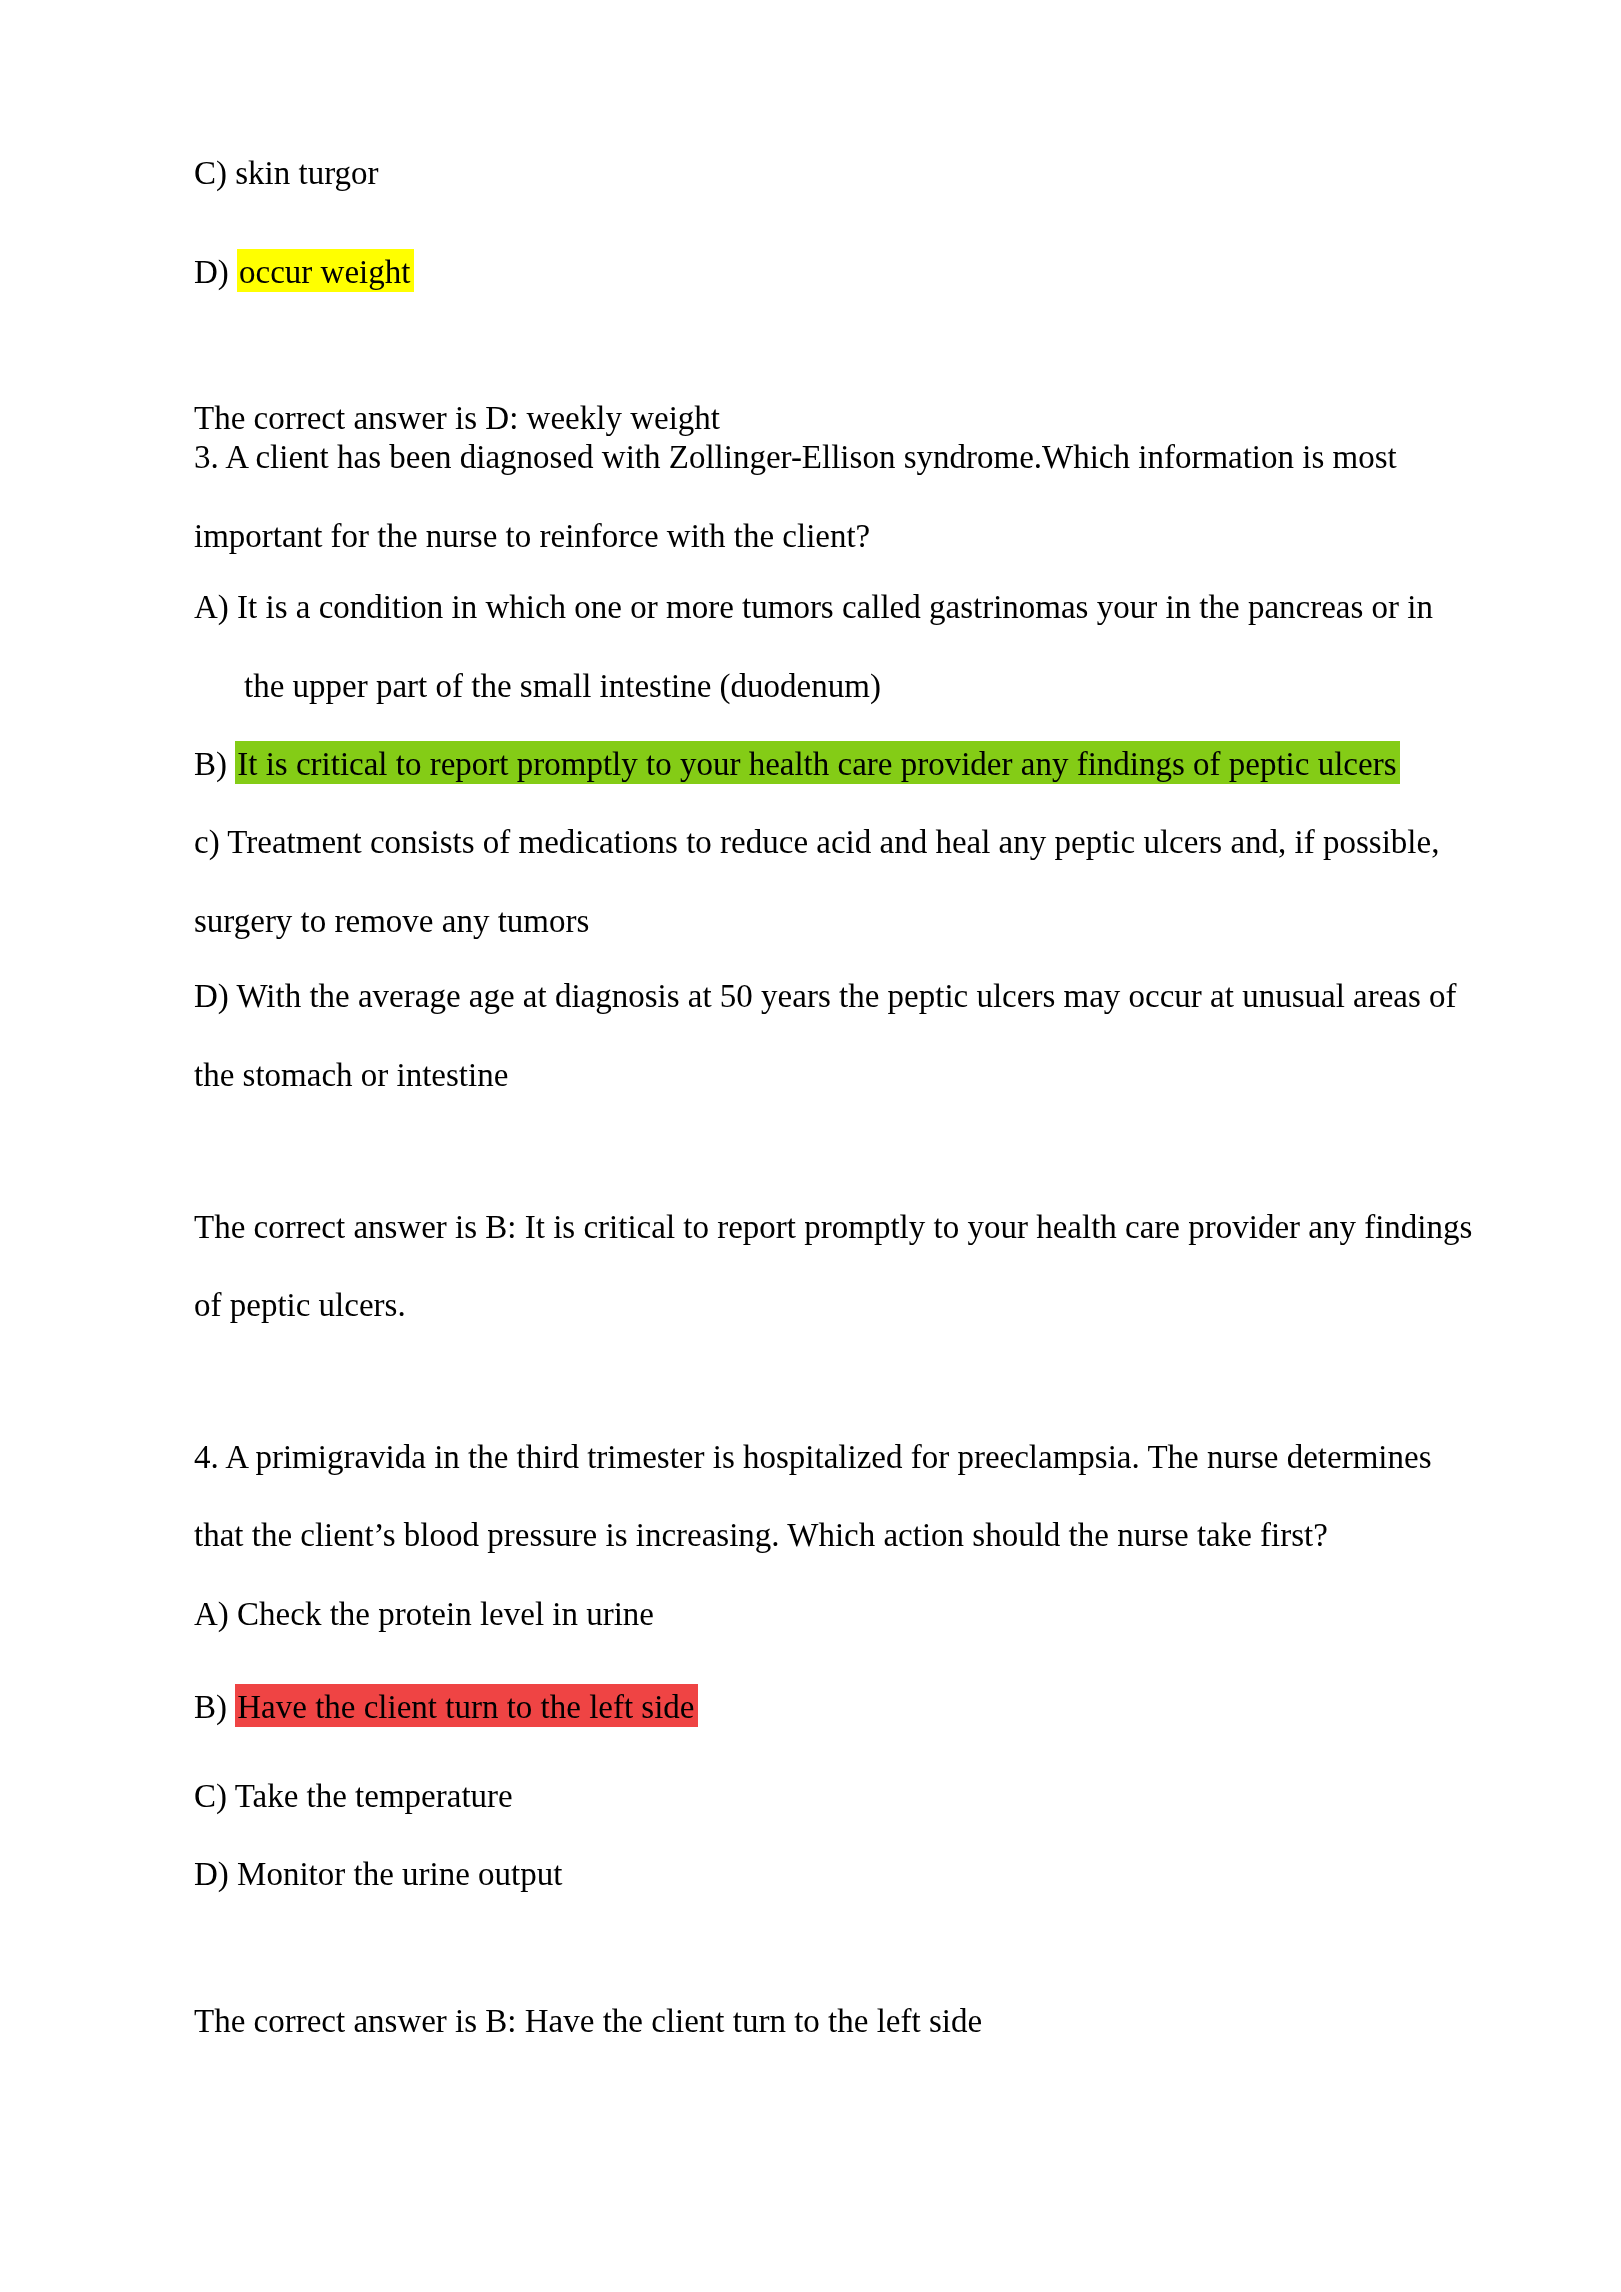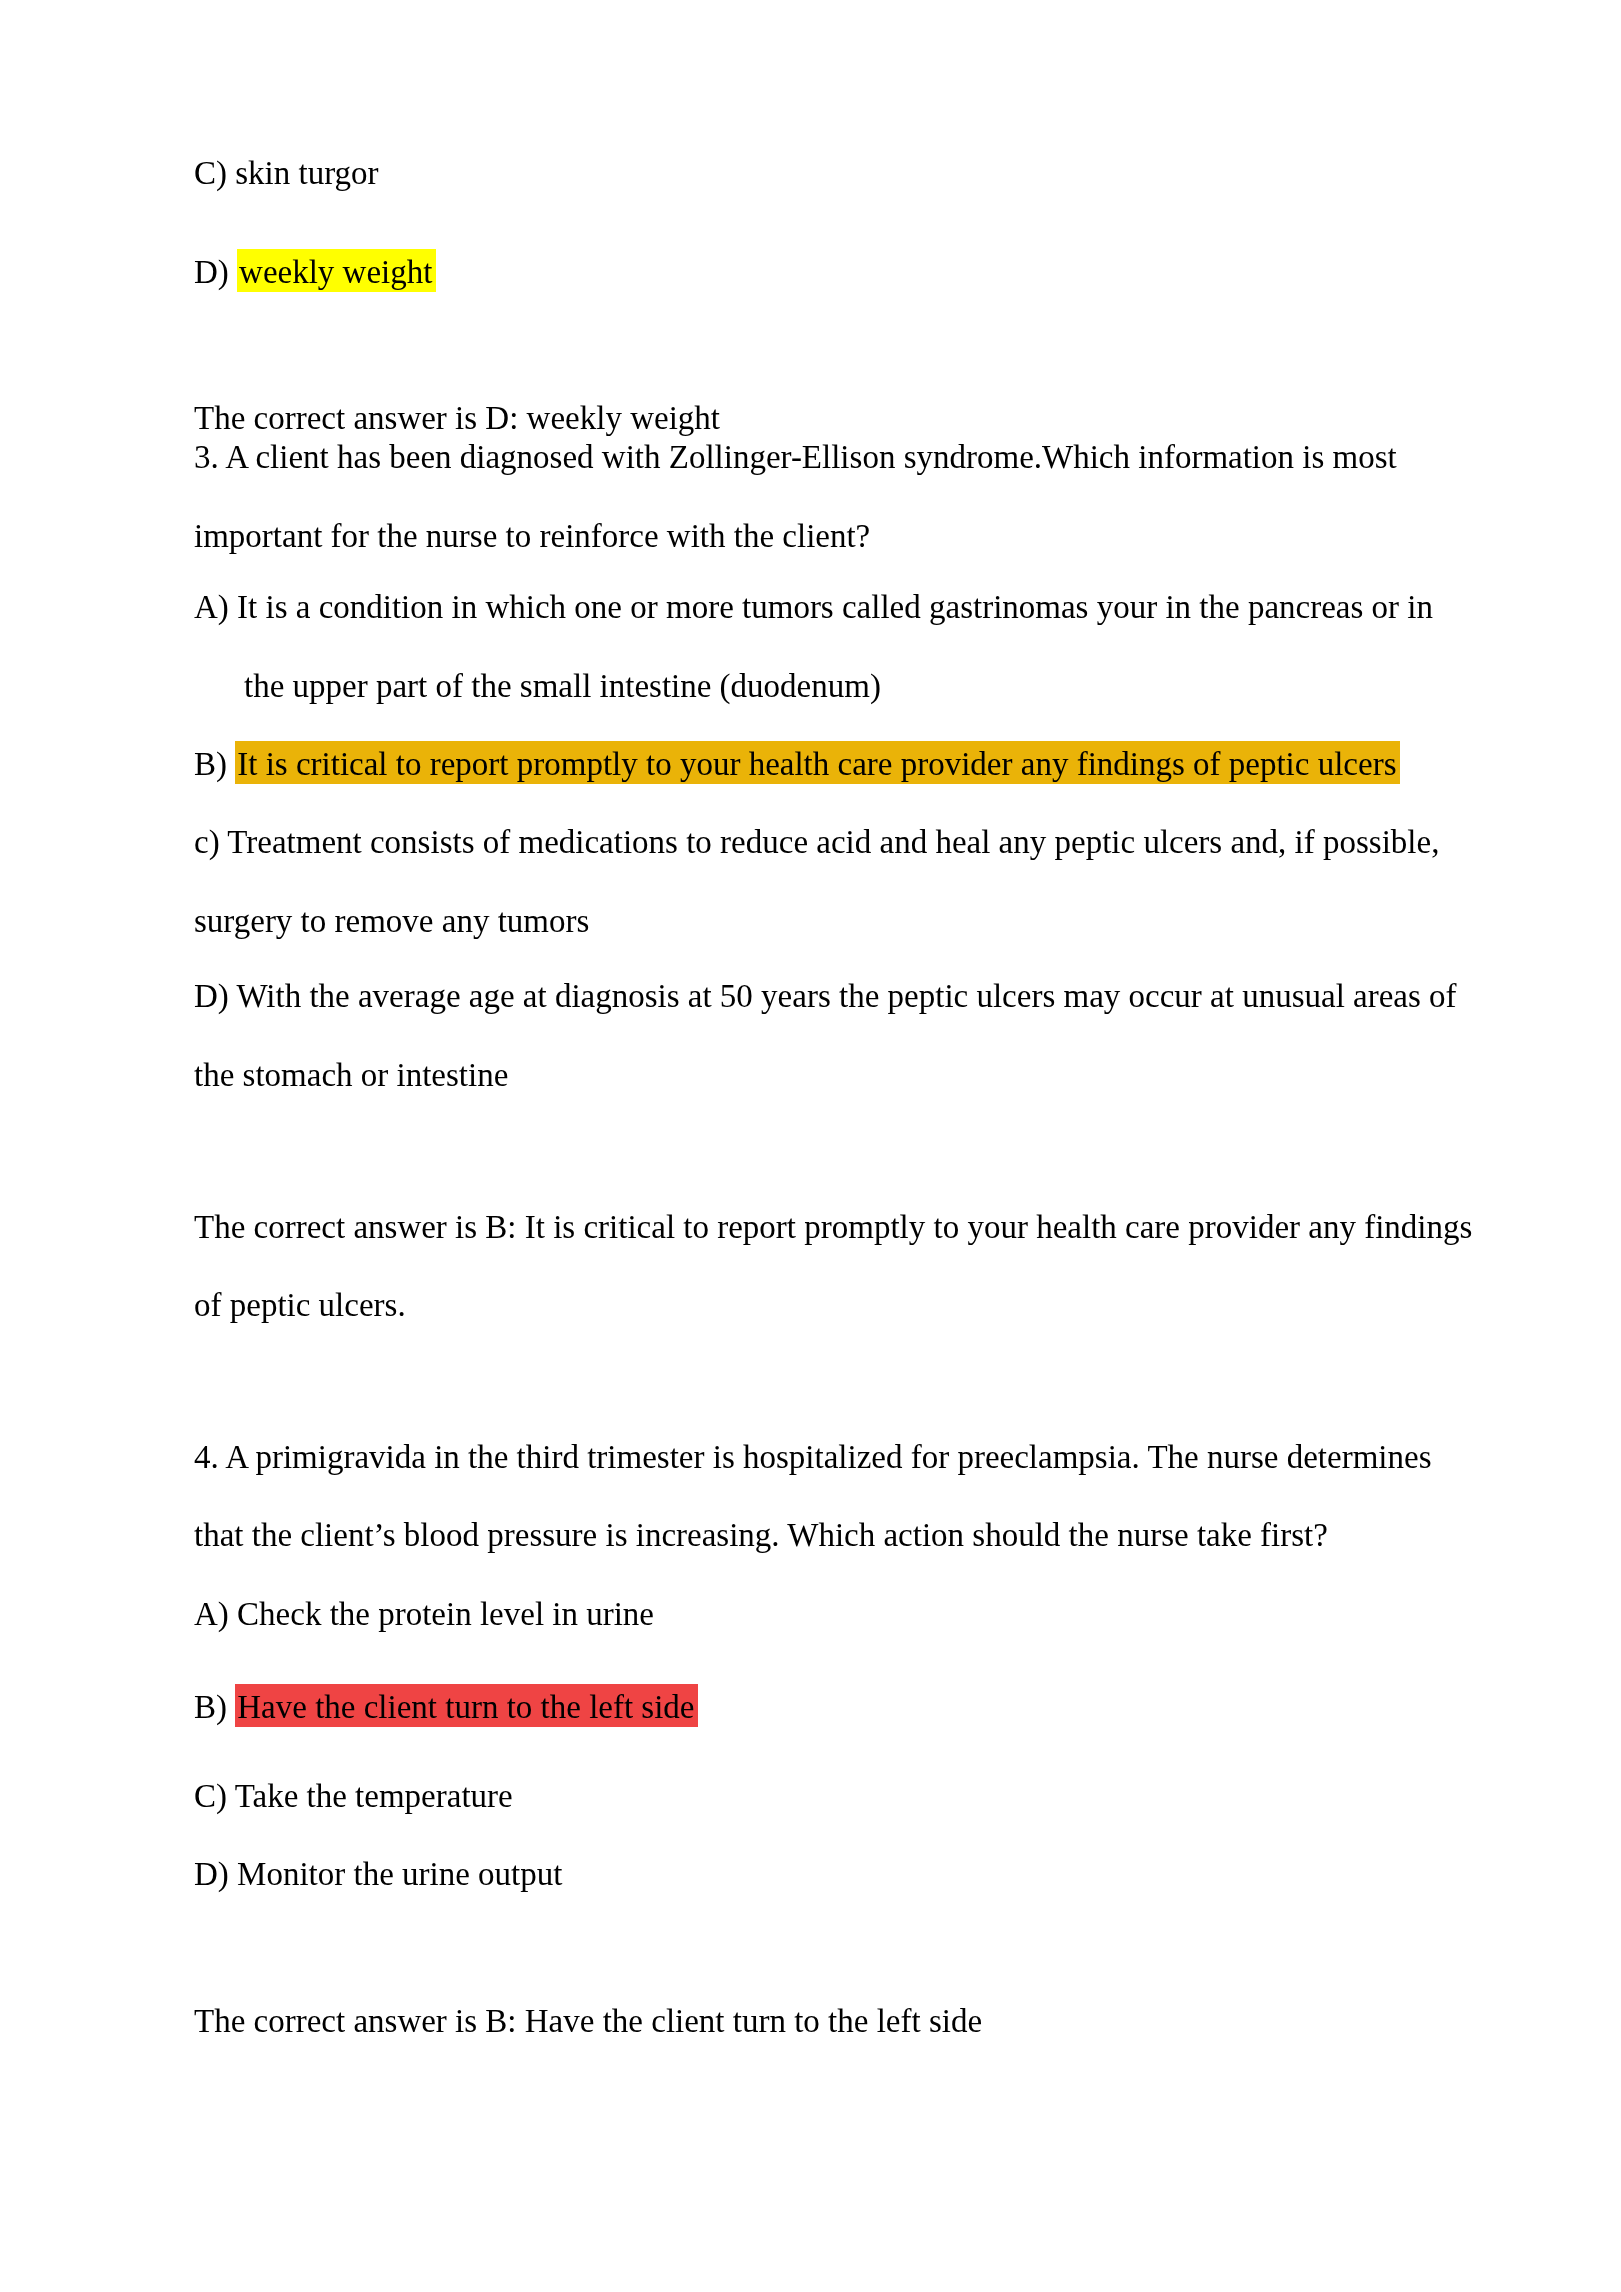--- a/index.html
+++ b/index.html
@@ -31,33 +31,33 @@
     padding: 4.9px 3.9px 2px 2px;
   }
 </style>
 </head>
 <body>
 
 <div class="page" style="background: rgb(255, 255, 255); color: rgb(0, 0, 0);">
 
   <div class="line" style="top:154px"><span>C) skin turgor</span></div>
 
-  <div class="line" style="top:253px"><span>D) </span><span class="hl" style="background: rgb(255, 255, 0);">weekly weight</span></div>
+  <div class="line" style="top:253px"><span>D) </span><span class="hl" style="background: rgb(255, 255, 0);">occur weight</span></div>
 
   <div class="line" style="top:399px"><span>The correct answer is D: weekly weight</span></div>
 
   <div class="line" style="top:438px"><span>3. A client has been diagnosed with Zollinger-Ellison syndrome.Which information is most</span></div>
 
   <div class="line" style="top:517px"><span>important for the nurse to reinforce with the client?</span></div>
 
   <div class="line" style="top:588px"><span>A) It is a condition in which one or more tumors called gastrinomas your in the pancreas or in</span></div>
 
   <div class="line indent" style="top:667px"><span>the upper part of the small intestine (duodenum)</span></div>
 
-  <div class="line" style="top:745px"><span>B) </span><span class="hl" style="background: #eab308;">It is critical to report promptly to your health care provider any findings of peptic ulcers</span></div>
+  <div class="line" style="top:745px"><span>B) </span><span class="hl" style="background: #84cc16;">It is critical to report promptly to your health care provider any findings of peptic ulcers</span></div>
 
   <div class="line" style="top:902px"><span>surgery to remove any tumors</span></div>
 
   <div class="line" style="top:823px"><span>c) Treatment consists of medications to reduce acid and heal any peptic ulcers and, if possible,</span></div>
 
   <div class="line" style="top:977px"><span>D) With the average age at diagnosis at 50 years the peptic ulcers may occur at unusual areas of</span></div>
 
   <div class="line" style="top:1056px"><span>the stomach or intestine</span></div>
 
   <div class="line" style="top:1208px"><span>The correct answer is B: It is critical to report promptly to your health care provider any findings</span></div>

